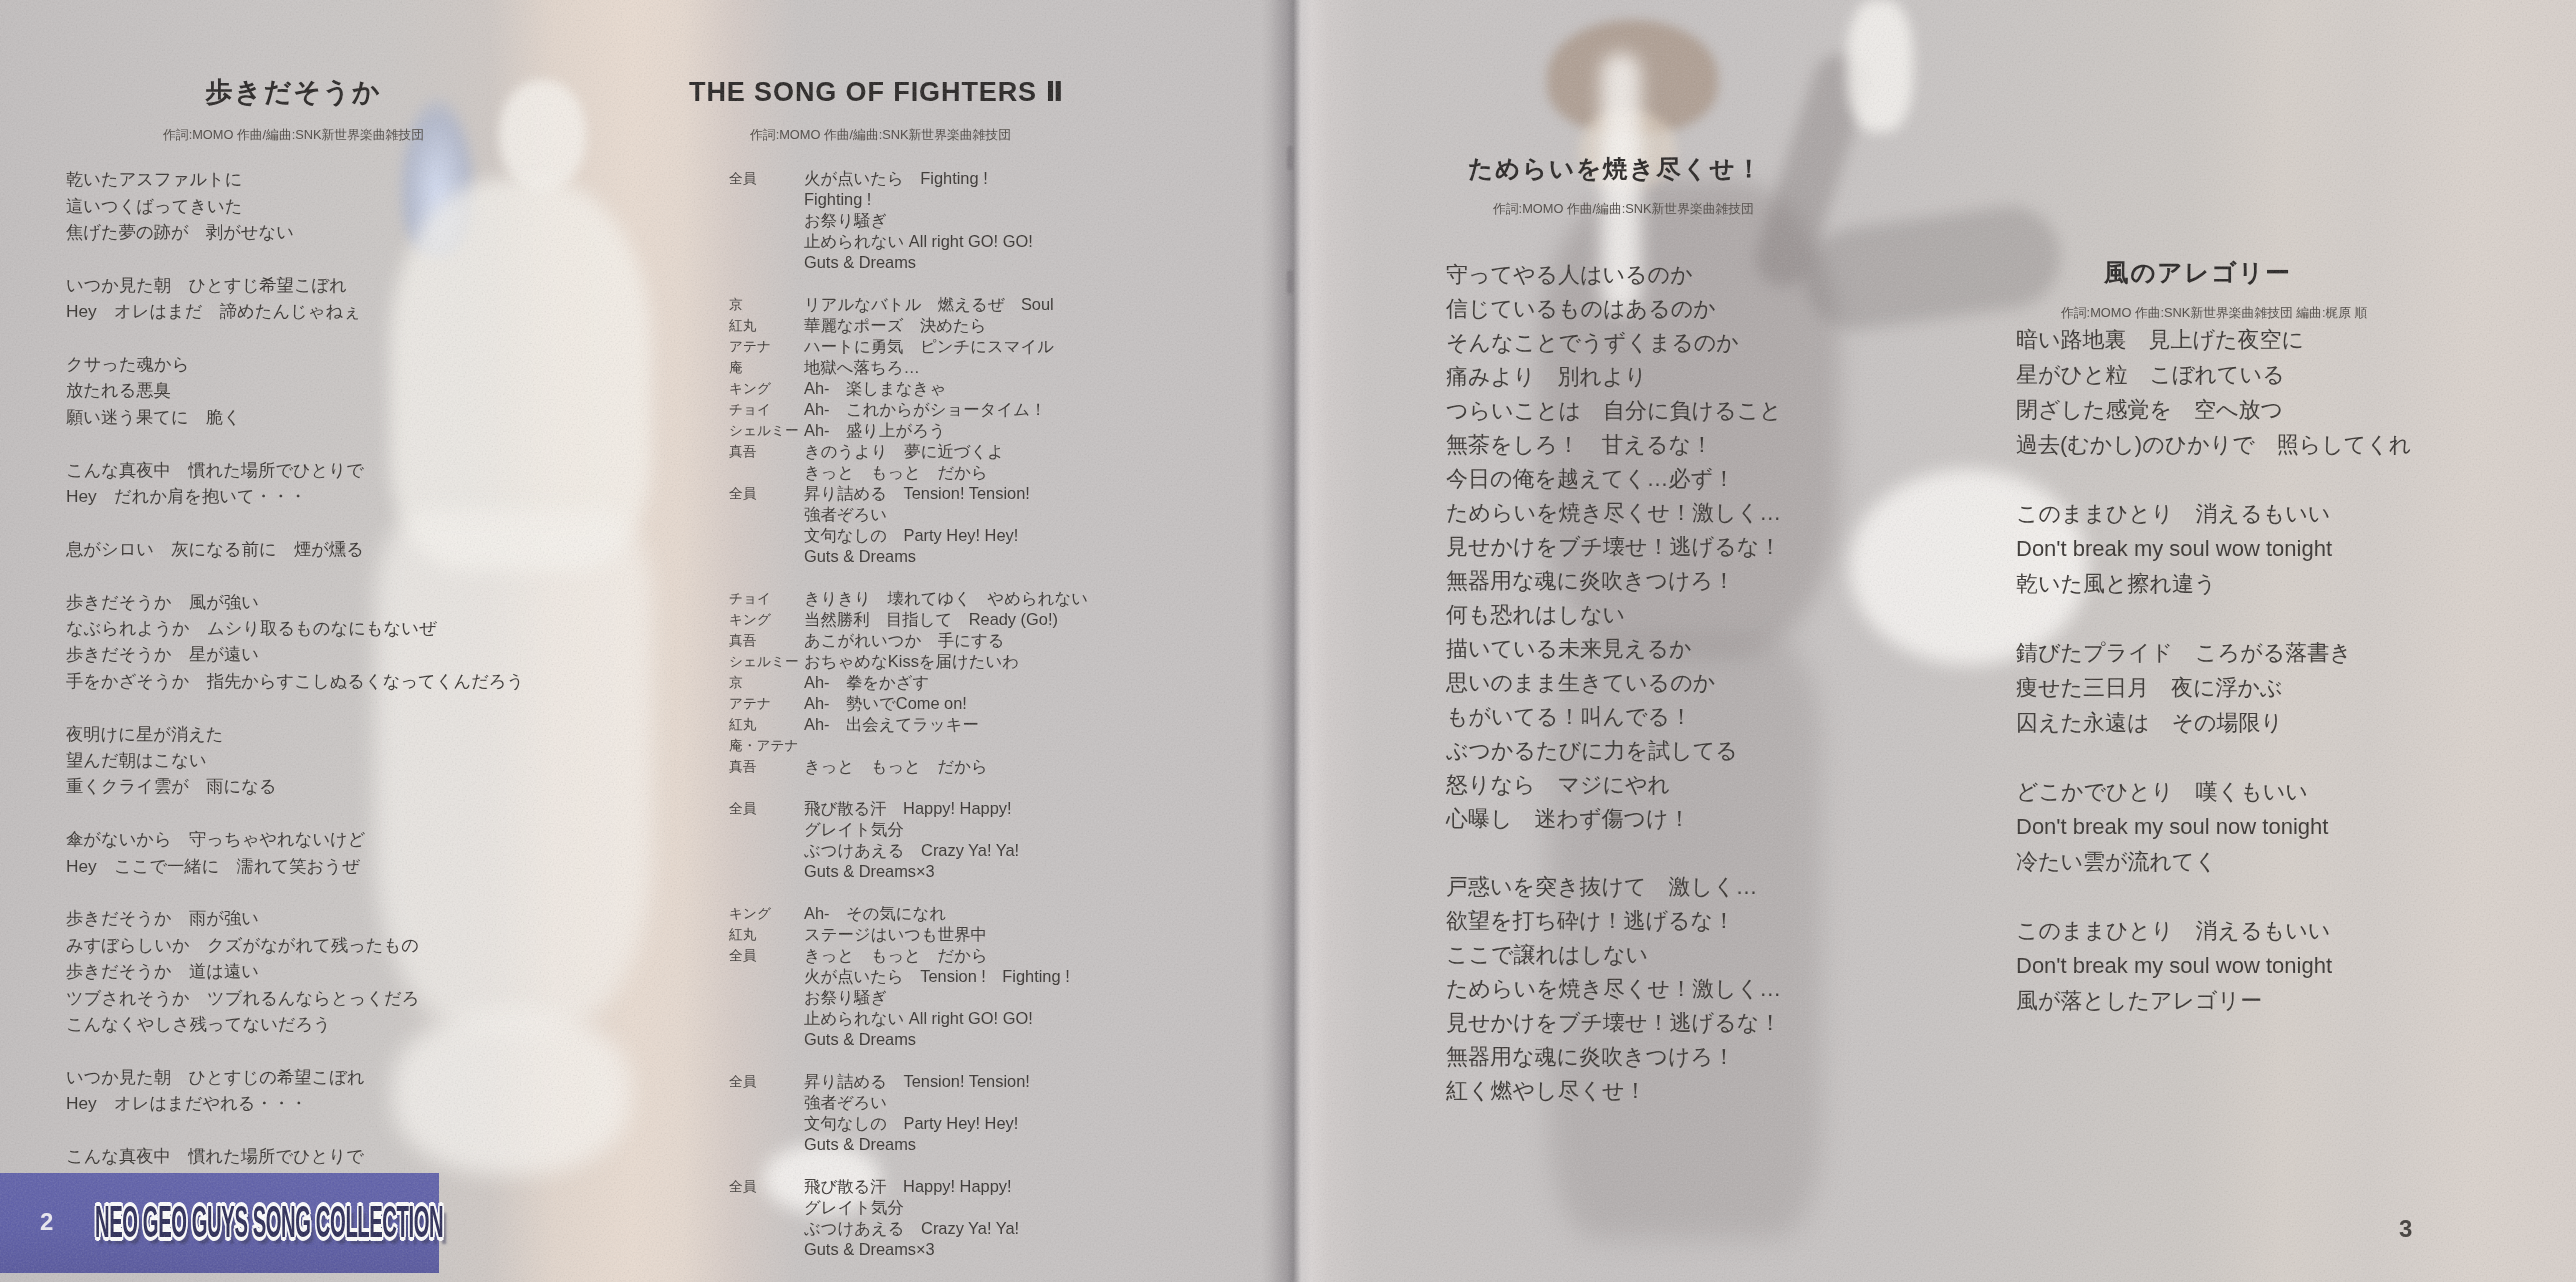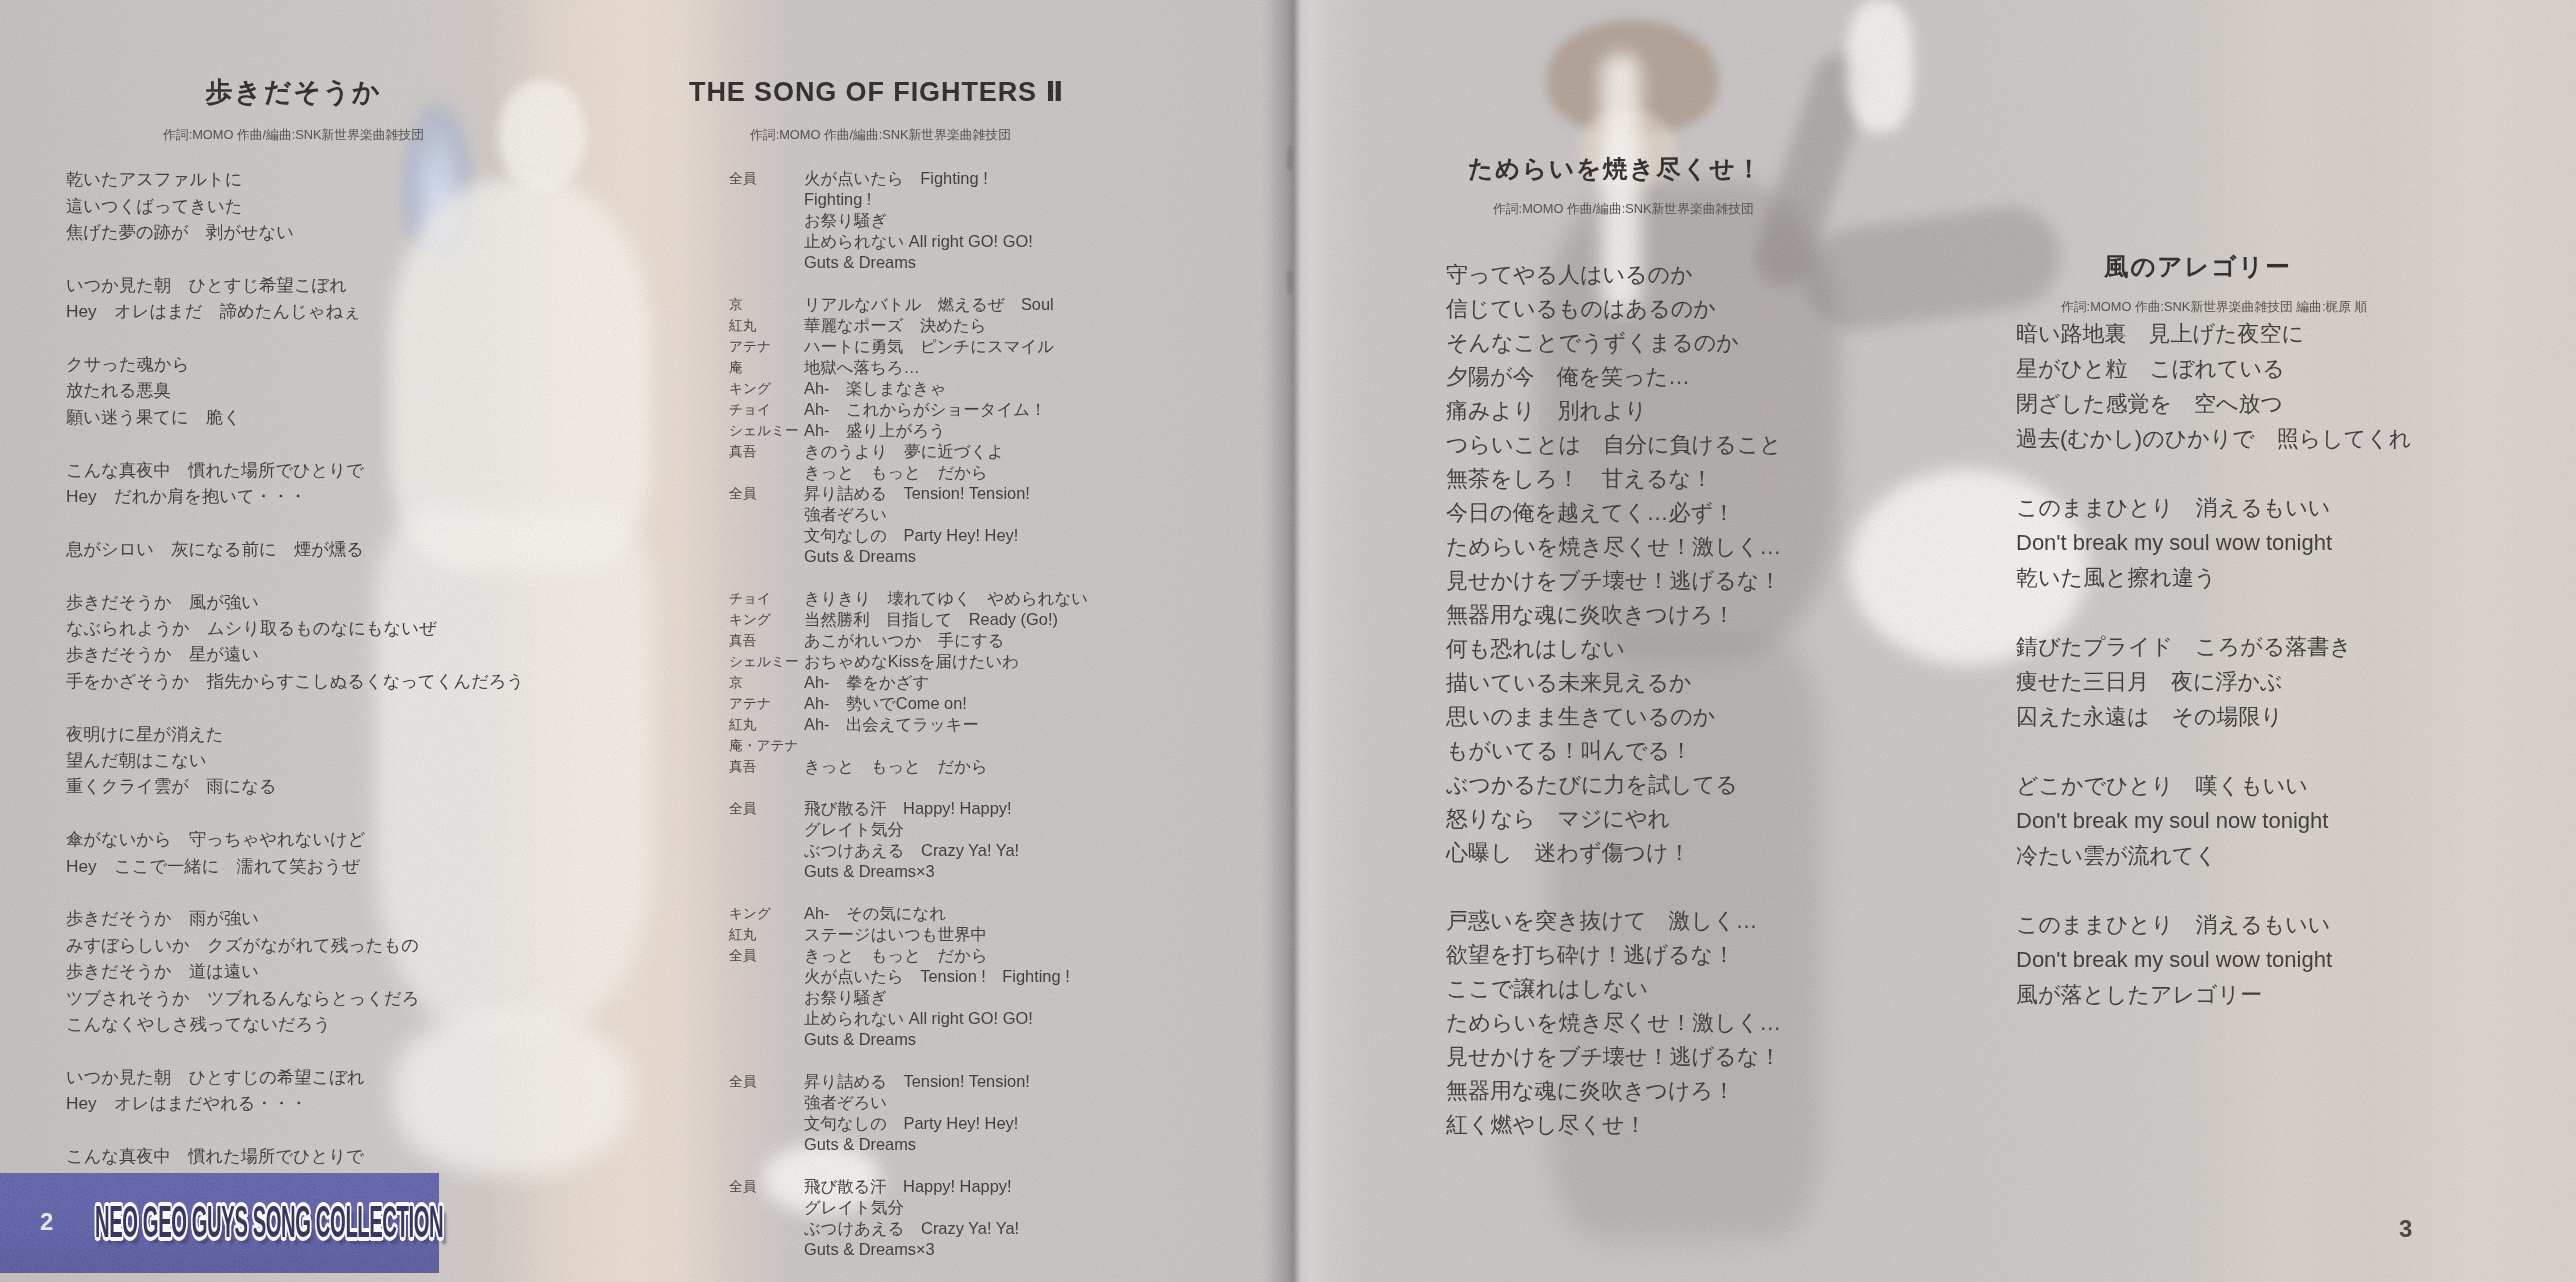--- a/index.html
+++ b/index.html
@@ -84,21 +84,21 @@
   .song2 .label { flex:none; width:75px; font-size:13.7px; color:#3a3633; }
   .song2 .block { margin-bottom:21px; }
 
   .song3 { left:1446px; top:137px; width:656px; }
   .song3 .title { margin-left:22px; font-size:24.6px; line-height:31px; letter-spacing:1.8px; }
   .song3 .credits { margin-left:47px; font-size:12.8px; margin-top:3.6px; }
   .song3 .stanzas { margin-top:40px; font-size:22px; }
   .song3 .line { line-height:34px; }
   .song3 .stanza { margin-bottom:34px; }
 
-  .song4 { left:2016px; top:235px; width:547px; }
+  .song4 { left:2016px; top:241px; width:547px; }
   .song4 .title { margin-left:88px; font-size:24.6px; line-height:31px; letter-spacing:1.8px; }
   .song4 .credits { margin-left:45px; font-size:12.8px; margin-top:7.3px; }
   .song4 .stanzas { font-size:22px; }
   .song4 .line { line-height:35px; }
   .song4 .stanza { margin-bottom:34px; }
 
   
   .banner { position:absolute; left:0; top:1173px; width:439px; height:100px; z-index:12;
     background:linear-gradient(180deg,#5d5ea9 0%,#5a5ba6 55%,#54549c 100%); }
   .banner .num { position:absolute; left:40px; top:35px; font-size:24px; font-weight:bold; color:#edebf4; }
@@ -404,21 +404,20 @@
   </section>
 
   <section class="song song3">
     <h1 class="title">ためらいを焼き尽くせ！</h1>
     <div class="credits">作詞:MOMO  作曲/編曲:SNK新世界楽曲雑技団</div>
     <div class="stanzas">
         <div class="stanza">
           <div class="line">守ってやる人はいるのか</div>
           <div class="line">信じているものはあるのか</div>
           <div class="line">そんなことでうずくまるのか</div>
-          <div class="line">夕陽が今　俺を笑った…</div>
           <div class="line">痛みより　別れより</div>
           <div class="line">つらいことは　自分に負けること</div>
           <div class="line">無茶をしろ！　甘えるな！</div>
           <div class="line">今日の俺を越えてく…必ず！</div>
           <div class="line">ためらいを焼き尽くせ！激しく…</div>
           <div class="line">見せかけをブチ壊せ！逃げるな！</div>
           <div class="line">無器用な魂に炎吹きつけろ！</div>
           <div class="line">何も恐れはしない</div>
           <div class="line">描いている未来見えるか</div>
           <div class="line">思いのまま生きているのか</div>

